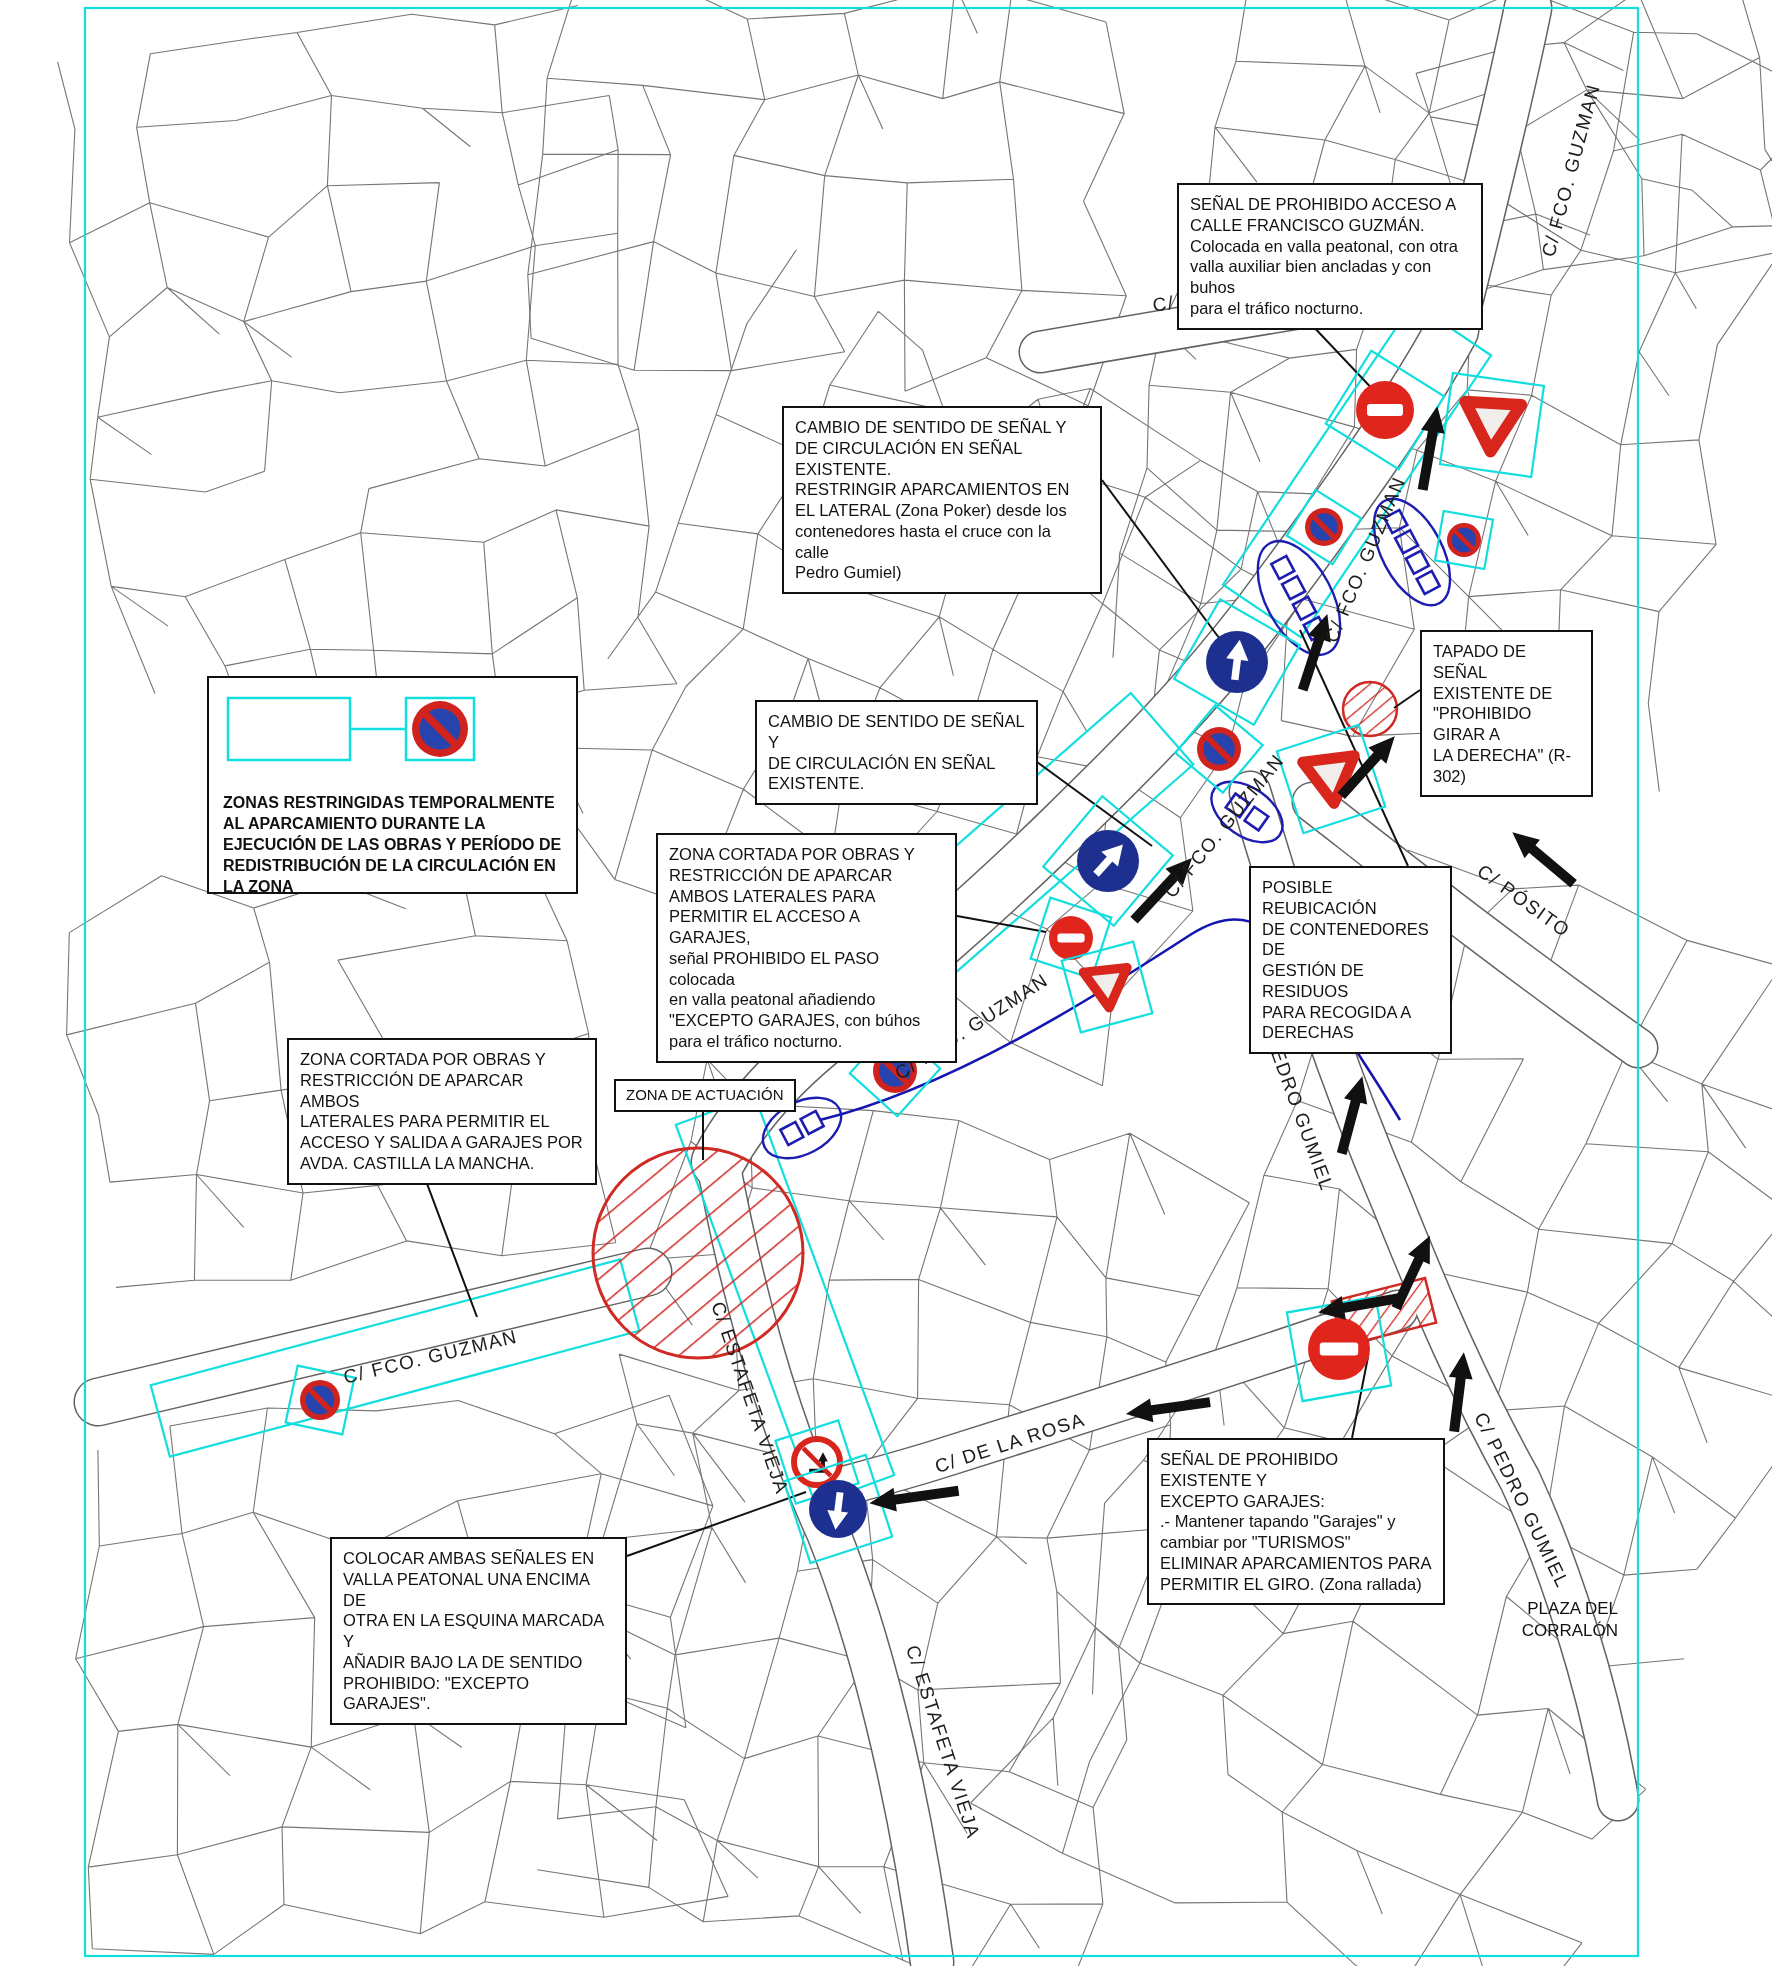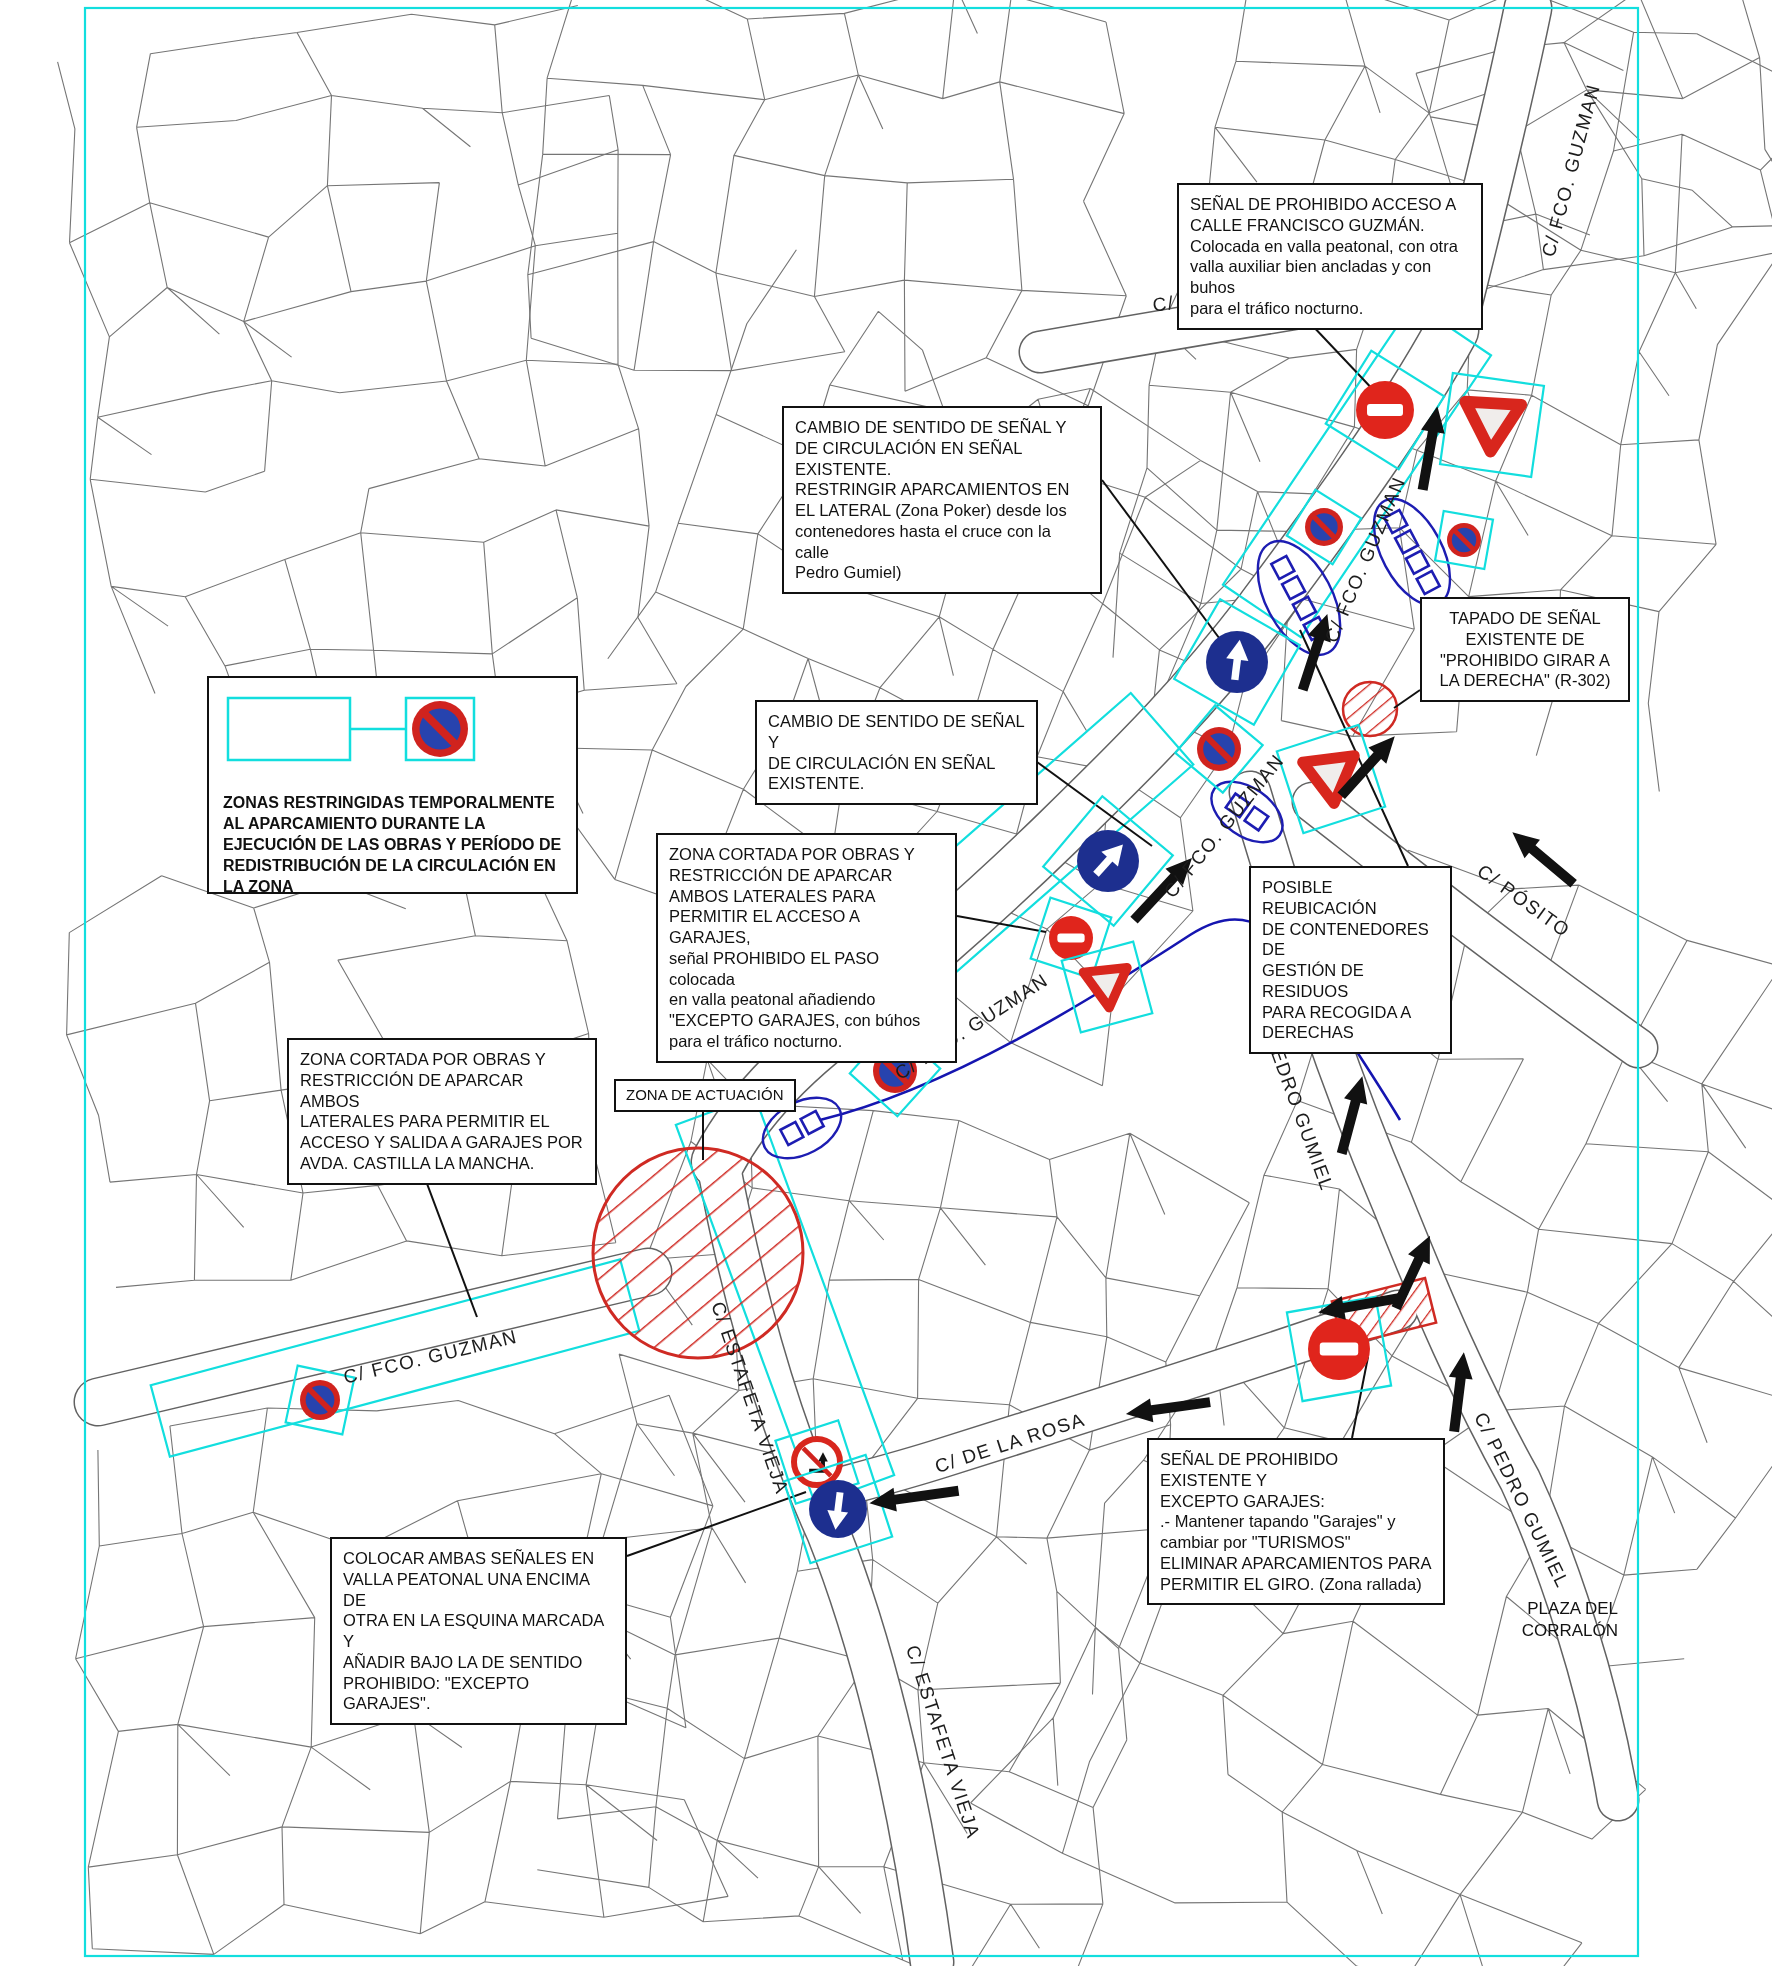--- a/index.html
+++ b/index.html
@@ -231,21 +231,21 @@
 Colocada en valla peatonal, con otra
 valla auxiliar bien ancladas y con buhos
 para el tráfico nocturno.</div>
   <div class="ann" style="left:782px;top:406px;width:320px;">CAMBIO DE SENTIDO DE SEÑAL Y
 DE CIRCULACIÓN EN SEÑAL
 EXISTENTE.
 RESTRINGIR APARCAMIENTOS EN
 EL LATERAL (Zona Poker) desde los
 contenedores hasta el cruce con la calle
 Pedro Gumiel)</div>
-  <div class="ann" style="left:1420px;top:597px;width:210px;text-align:center;">TAPADO DE SEÑAL
+  <div class="ann" style="left:1420px;top:630px;width:173px;">TAPADO DE SEÑAL
 EXISTENTE DE
 "PROHIBIDO GIRAR A
 LA DERECHA" (R-302)</div>
   <div class="ann" style="left:755px;top:700px;width:283px;">CAMBIO DE SENTIDO DE SEÑAL Y
 DE CIRCULACIÓN EN SEÑAL
 EXISTENTE.</div>
   <div class="ann" style="left:656px;top:833px;width:301px;">ZONA CORTADA POR OBRAS Y
 RESTRICCIÓN DE APARCAR
 AMBOS LATERALES PARA
 PERMITIR EL ACCESO A GARAJES,

